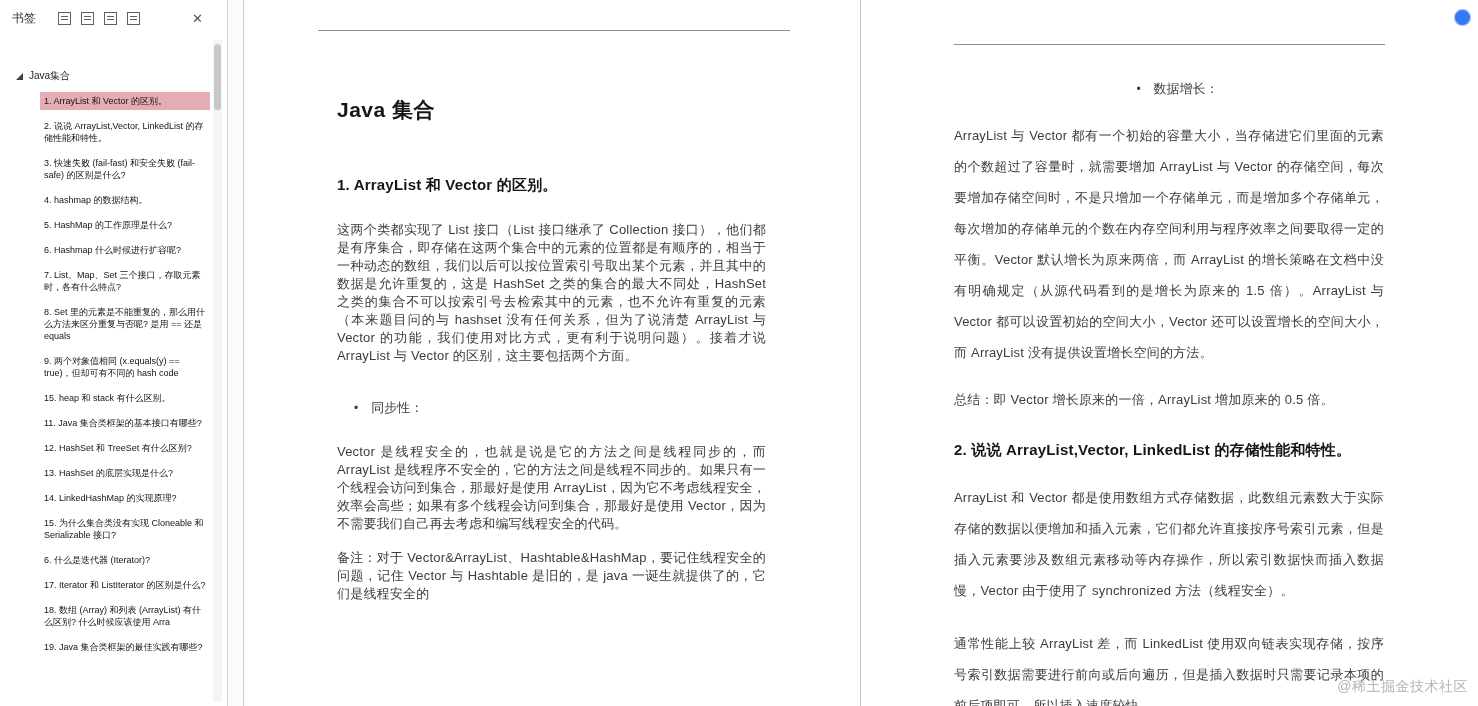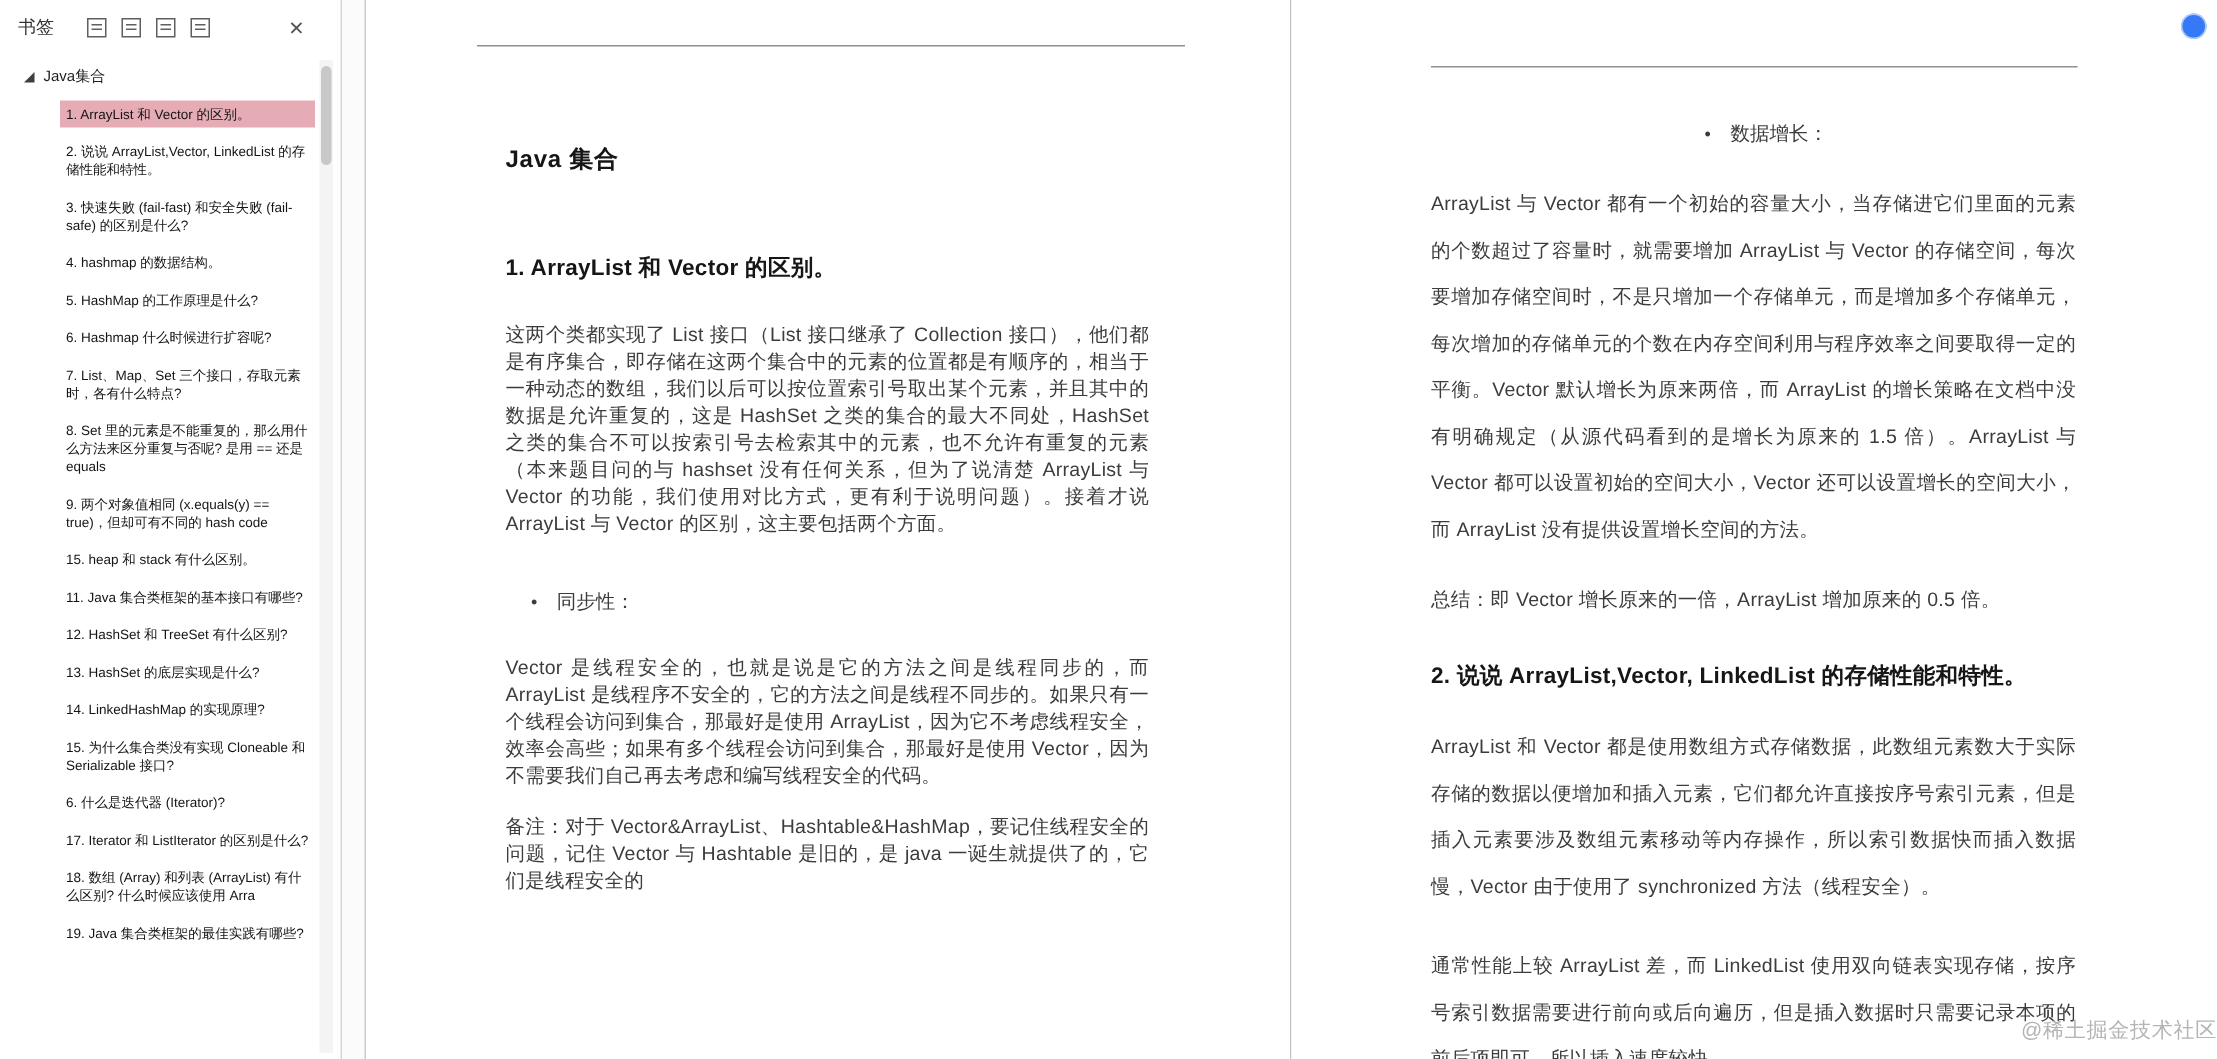--- a/index.html
+++ b/index.html
@@ -20,21 +20,21 @@
   .tb-icons { display: flex; gap: 10px; }
   .tb-icon { width: 13px; height: 13px; border: 1px solid #5f5f5f; position: relative; background: #fff; cursor: pointer; }
   .tb-icon::before {
     content: ""; position: absolute; left: 2px; right: 2px; top: 3px; height: 1px;
     background: #5f5f5f; box-shadow: 0 3px 0 #5f5f5f;
   }
   .sb-close { margin-left: auto; margin-right: 12px; color: #555; font-size: 13px; cursor: pointer; line-height: 1; }
   .sb-close::before { content: "\2715"; }
 
   .tree { padding: 8px 0 0 16px; height: 670px; overflow: hidden; }
-  .tree-root { display: flex; align-items: center; gap: 6px; font-size: 10px; color: #1d1d1d; margin-bottom: 9px; cursor: pointer; }
+  .tree-root { display: flex; align-items: center; gap: 6px; font-size: 10px; color: #1d1d1d; margin-bottom: 9px; cursor: pointer; margin-top: 25px; }
   .tri { width: 0; height: 0; border-left: 7px solid transparent; border-bottom: 7px solid #3f3f3f; }
   .tree-items { padding-left: 24px; }
   .tree-item {
     font-size: 9px; line-height: 12px; color: #141414;
     width: 170px; padding: 3px 4px; margin-bottom: 7px; cursor: pointer;
   }
   .tree-item.selected { background: #e5acb5; }
 
   .sb-scroll { position: absolute; top: 40px; right: 5px; bottom: 4px; width: 9px; background: #f4f4f4; }
   .sb-thumb { position: absolute; top: 4px; left: 1px; width: 7px; height: 66px; background: #c8c8c8; border-radius: 4px; cursor: pointer; }
@@ -44,35 +44,35 @@
   .page { background: #ffffff; position: relative; height: 706px; overflow: hidden; }
   .page1 { width: 618px; border-left: 1px solid #cccccc; border-right: 1px solid #c3c3c3; }
   .page2 { flex: 1; }
 
   .rule { position: absolute; height: 1px; background: #8f8f8f; }
   .page1 .rule { top: 30px; left: 74px; right: 70px; }
   .page2 .rule { top: 44px; left: 93px; right: 93px; }
 
   .content { position: absolute; left: 93px; right: 94px; top: 0; }
 
-  .doc-title { margin-top: 96px; font-size: 16px; font-weight: bold; color: #161616; letter-spacing: 0.5px; }
+  .doc-title { margin-top: 96px; font-size: 21px; font-weight: bold; color: #161616; letter-spacing: 0.5px; }
   .q-heading { font-size: 15px; font-weight: bold; color: #161616; margin-top: 52px; letter-spacing: 0.2px; }
   .page2 .q-heading { margin-top: 26px; }
 
   p.body { font-size: 13px; line-height: 18px; color: #3c3c3c; text-align: justify; margin-top: 26px; letter-spacing: 0.2px; }
   .page2 p.body { line-height: 31px; margin-top: 22px; }
   p.body.tight { margin-top: 16px; }
 
   .bullet-line { display: flex; align-items: baseline; gap: 13px; padding-left: 17px; font-size: 13px; color: #3c3c3c; }
   .page1 .bullet-line { margin-top: 34px; }
   .page2 .bullet-line { margin-top: 80px; justify-content: center; }
   .bullet-dot { font-size: 12px; color: #3c3c3c; }
   .bullet-dot::before { content: "\2022"; }
 
-  .watermark { position: absolute; right: 0; bottom: 10px; font-size: 14px; color: #b4b4b4; letter-spacing: 0.5px; }
+  .watermark { position: absolute; right: 10px; bottom: 10px; font-size: 14px; color: #b4b4b4; letter-spacing: 0.5px; }
 
   .float-badge {
     position: absolute; top: 9px; right: 7px; width: 17px; height: 17px;
     border-radius: 50%; background: #3579f6; cursor: pointer;
     box-shadow: 0 0 0 1px rgba(255,255,255,0.6) inset;
   }
 </style>
 </head>
 <body>
 

